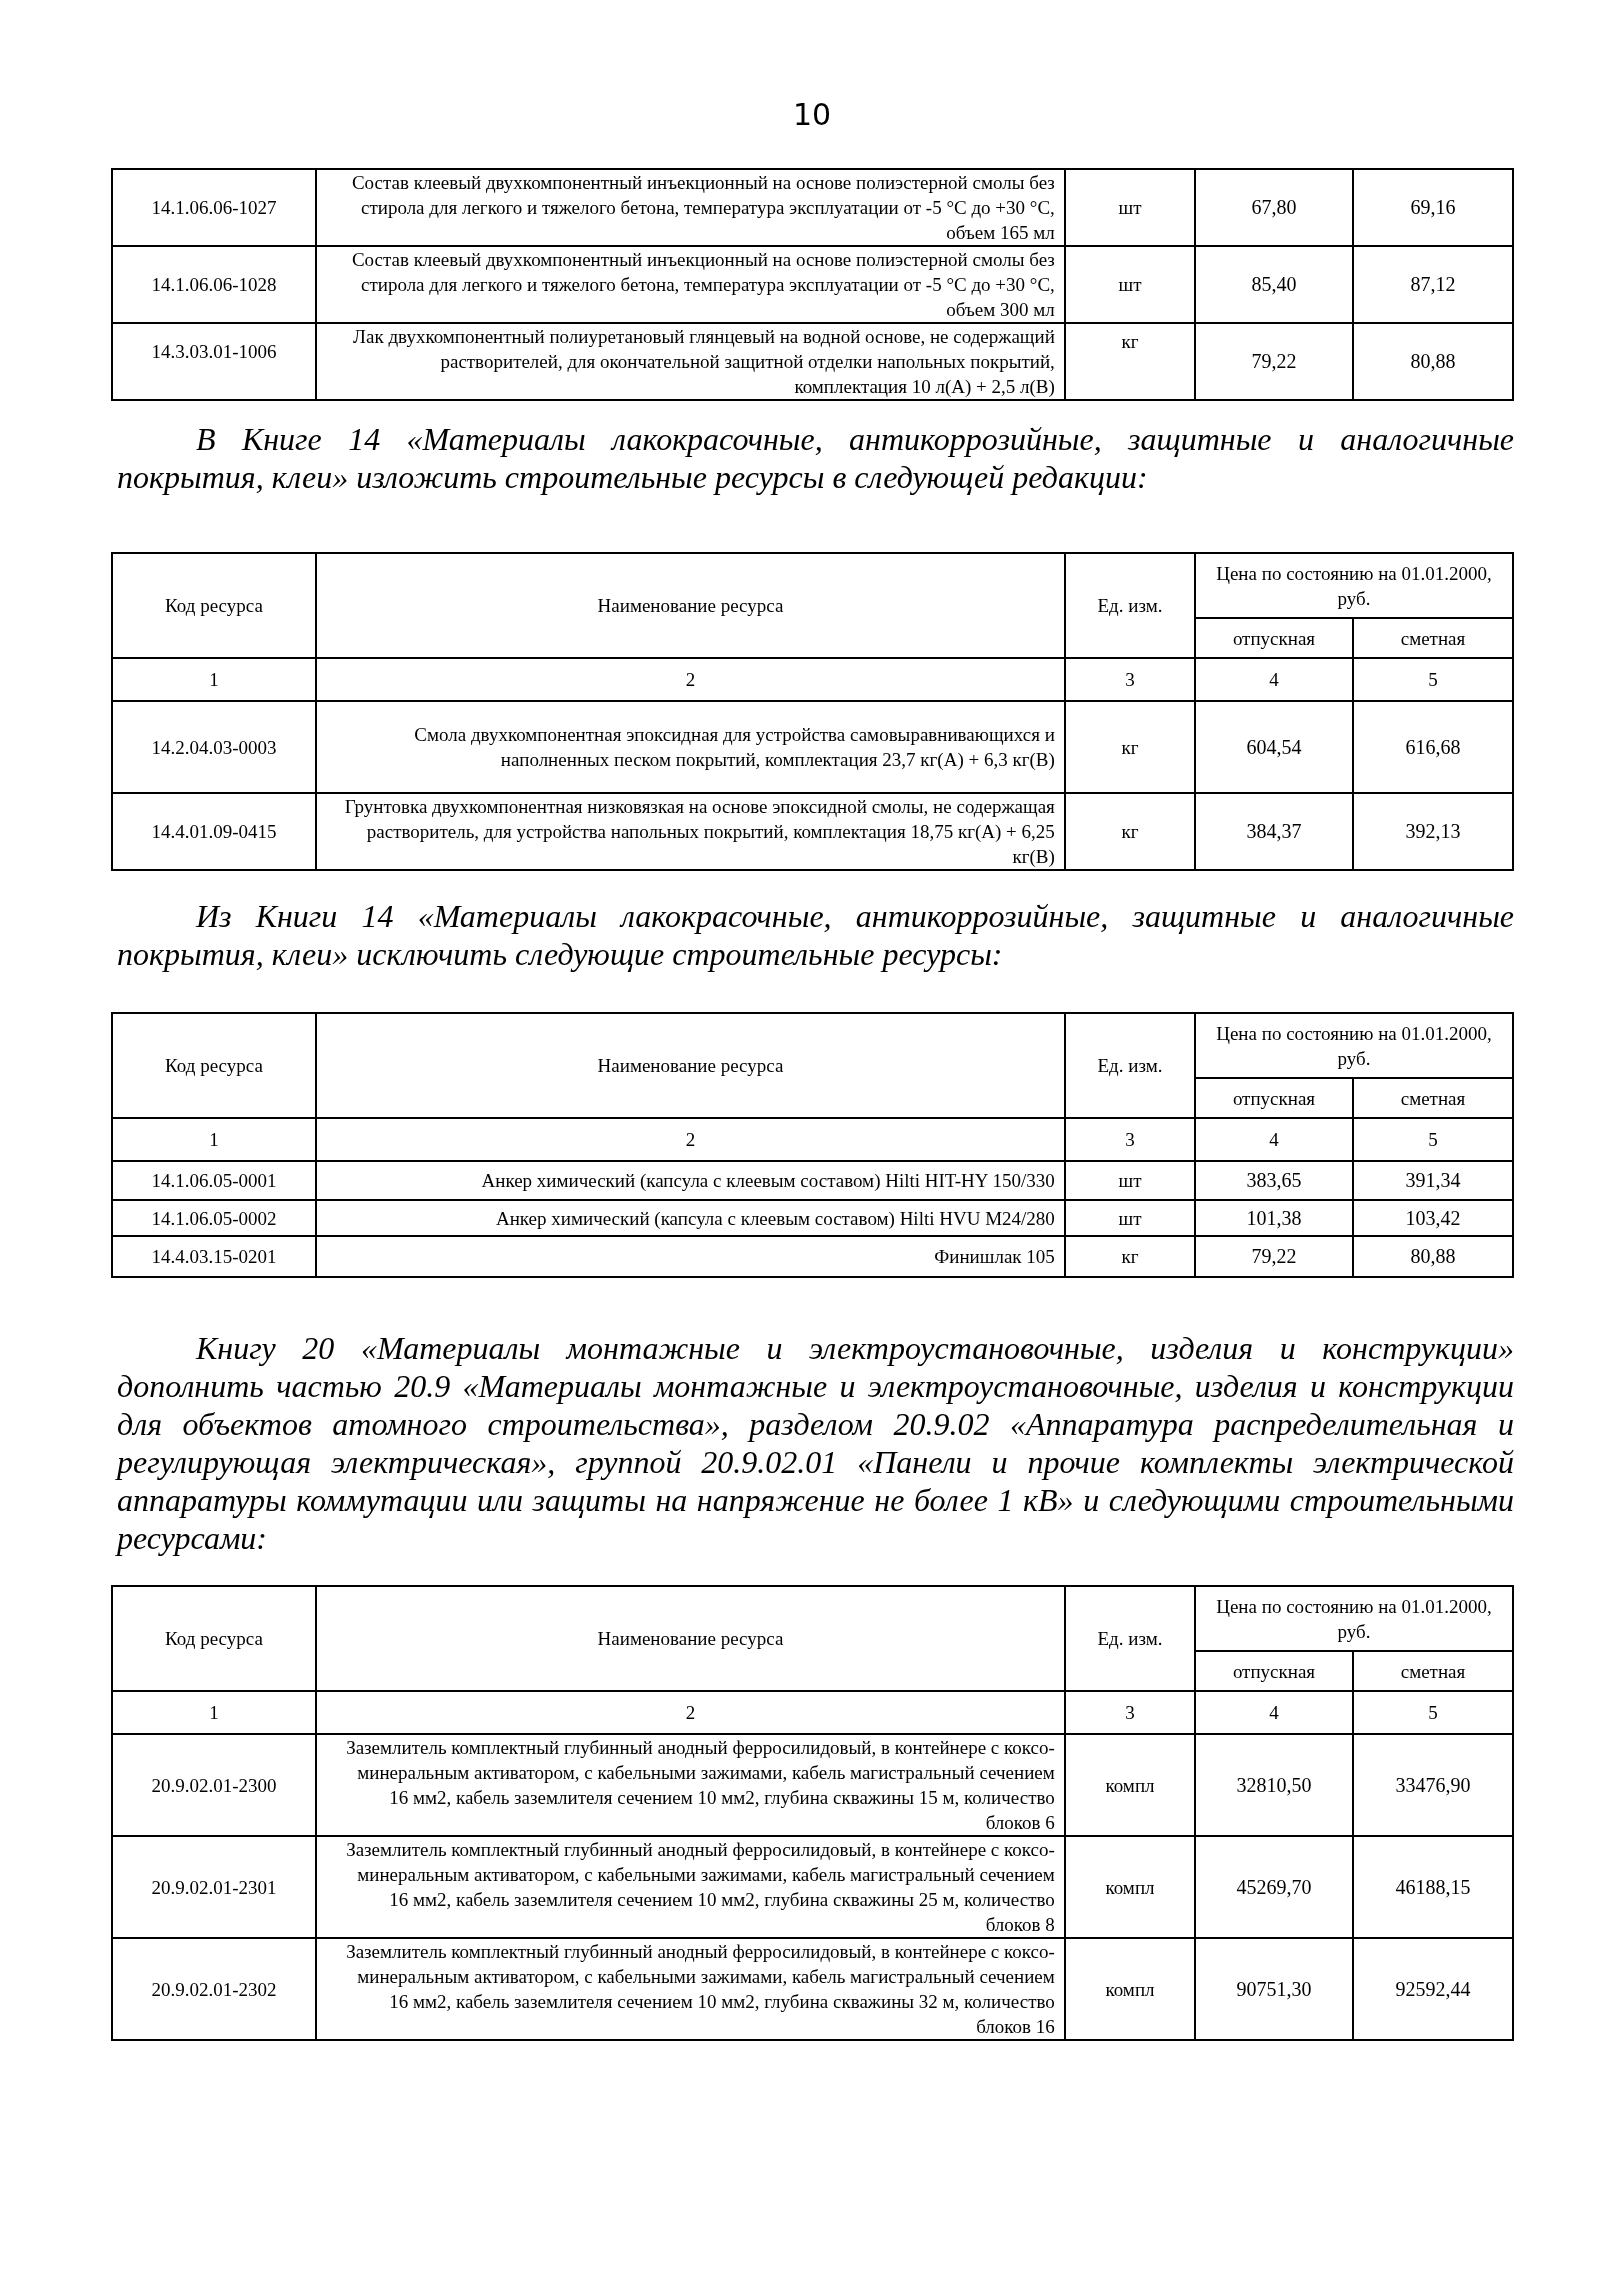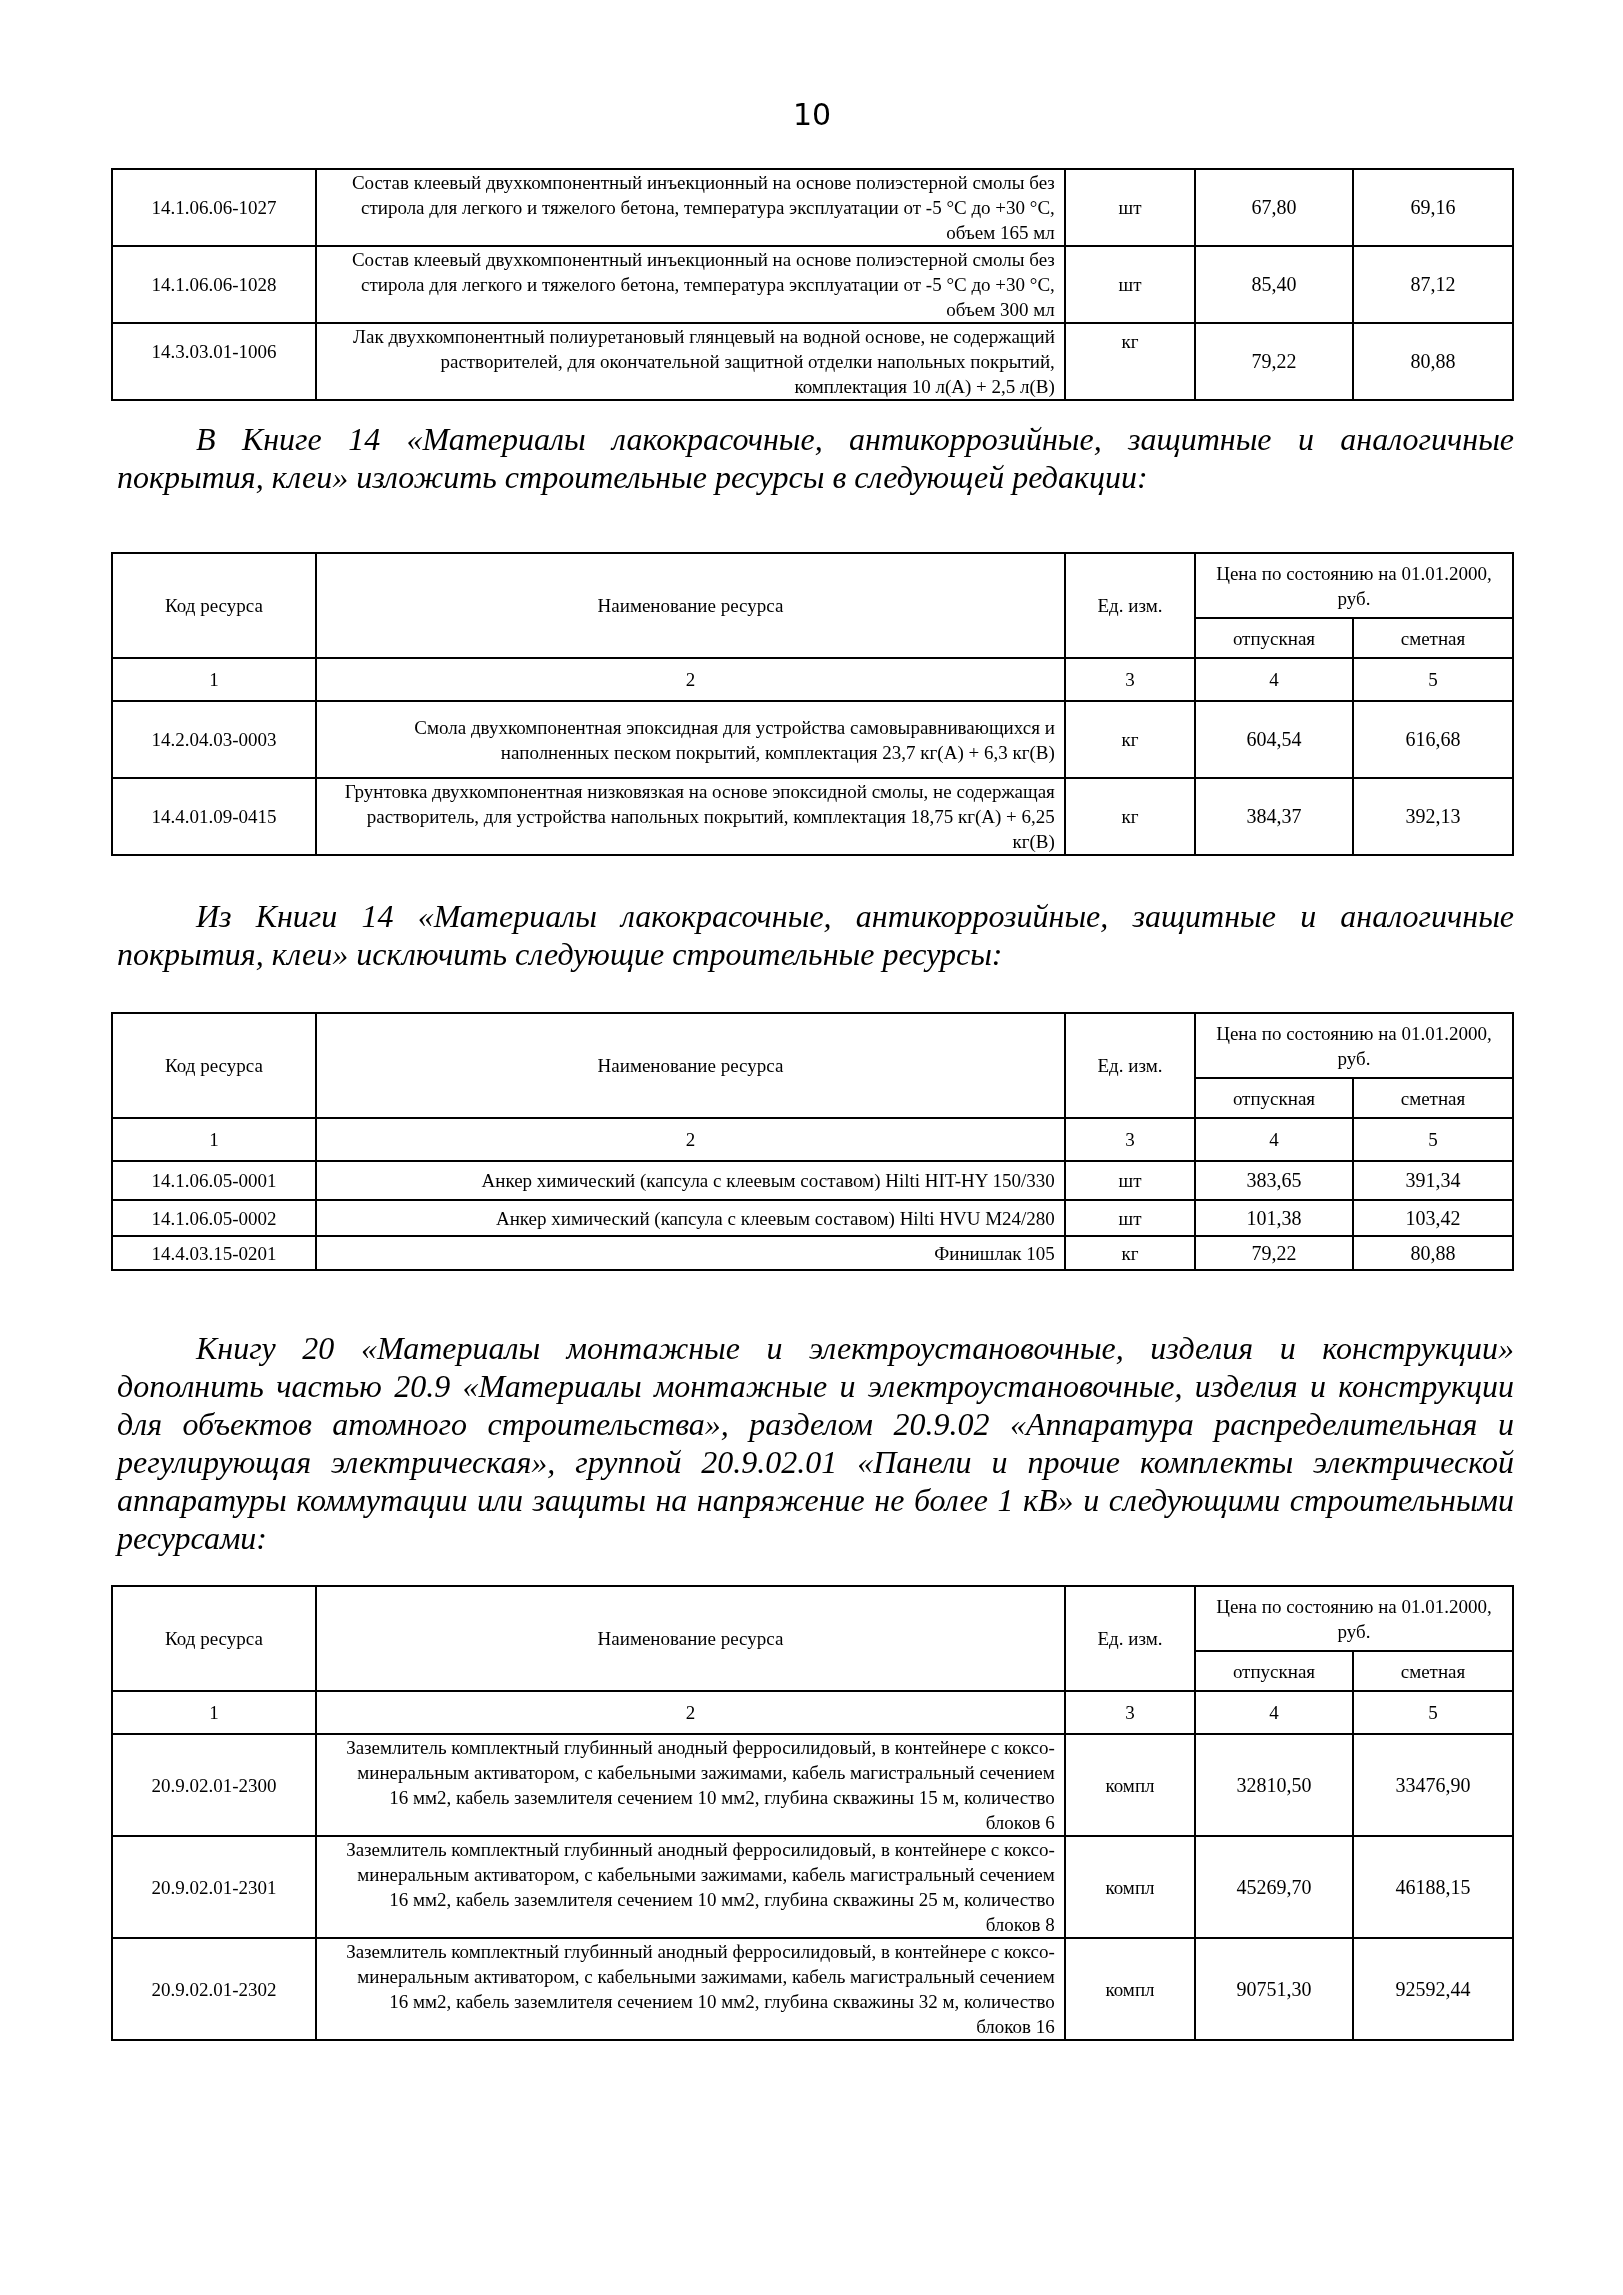--- a/index.html
+++ b/index.html
@@ -85,21 +85,21 @@
     </tr>
   </thead>
   <tbody>
     <tr class="colnums">
       <td>1</td>
       <td>2</td>
       <td>3</td>
       <td>4</td>
       <td>5</td>
     </tr>
-    <tr style="height:77px;">
+    <tr style="height:92px;">
       <td class="code">14.2.04.03-0003</td>
       <td class="name">Смола двухкомпонентная эпоксидная для устройства самовыравнивающихся и наполненных песком покрытий, комплектация 23,7 кг(А) + 6,3 кг(В)</td>
       <td class="unit">кг</td>
       <td class="num">604,54</td>
       <td class="num">616,68</td>
     </tr>
     <tr style="height:77px;">
       <td class="code">14.4.01.09-0415</td>
       <td class="name">Грунтовка двухкомпонентная низковязкая на основе эпоксидной смолы, не содержащая растворитель, для устройства напольных покрытий, комплектация 18,75 кг(А) + 6,25 кг(В)</td>
       <td class="unit">кг</td>
@@ -146,21 +146,21 @@
       <td class="num">383,65</td>
       <td class="num">391,34</td>
     </tr>
     <tr style="height:36px;">
       <td class="code">14.1.06.05-0002</td>
       <td class="name">Анкер химический (капсула с клеевым составом) Hilti HVU M24/280</td>
       <td class="unit">шт</td>
       <td class="num">101,38</td>
       <td class="num">103,42</td>
     </tr>
-    <tr style="height:34px;border-radius:15px;">
+    <tr style="height:41px;border-radius:15px;">
       <td class="code">14.4.03.15-0201</td>
       <td class="name">Финишлак 105</td>
       <td class="unit">кг</td>
       <td class="num">79,22</td>
       <td class="num">80,88</td>
     </tr>
   </tbody>
 </table>
 
 <p class="para" style="top:1329px;margin:0;">Книгу 20 «Материалы монтажные и электроустановочные, изделия и конструкции» дополнить частью 20.9 «Материалы монтажные и электроустановочные, изделия и конструкции для объектов атомного строительства», разделом 20.9.02 «Аппаратура распределительная и регулирующая электрическая», группой 20.9.02.01 «Панели и прочие комплекты электрической аппаратуры коммутации или защиты на напряжение не более 1 кВ» и следующими строительными ресурсами:</p>

